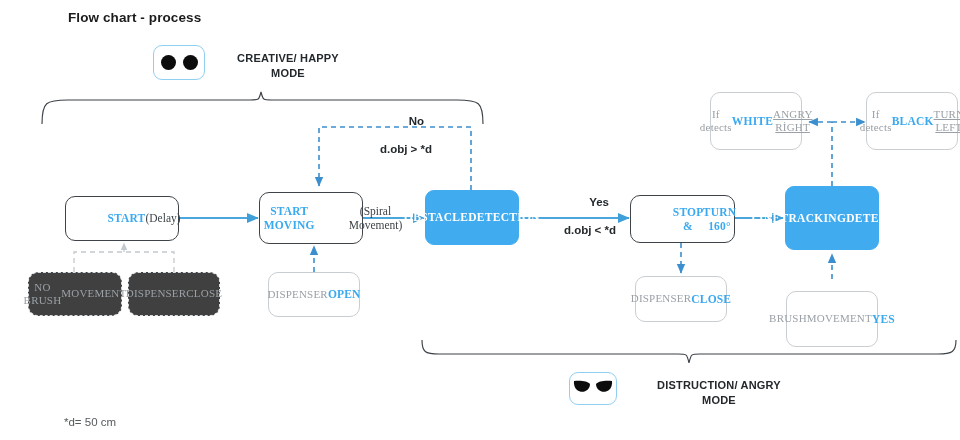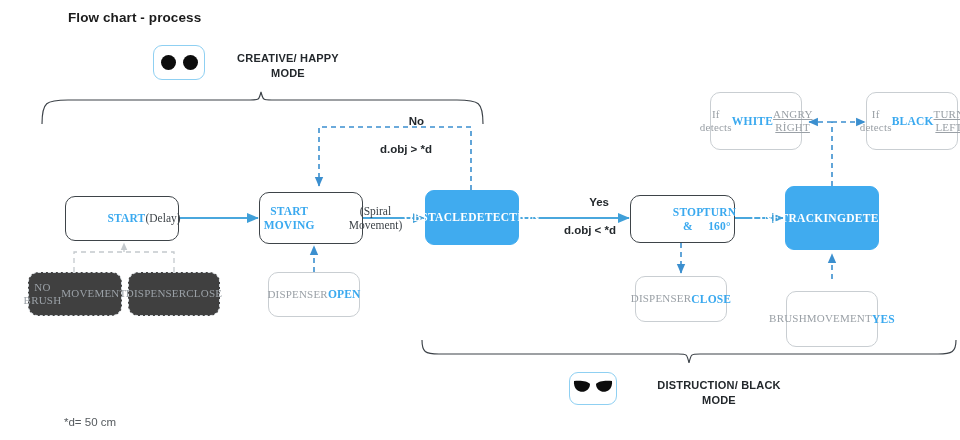--- a/index.html
+++ b/index.html
@@ -119,21 +119,21 @@
     <div>MODE</div>
   </div>
 
   <div class="icon-box" style="left:553px;top:372px;width:48px;height:33px;">
     <svg width="40" height="19" viewBox="0 0 40 19">
       <path d="M1,2 C7,1 15,2 17,5 C17,12 9,15 4,11 C1.5,9 0.6,5 1,2 Z" fill="#0c0c0c"></path>
       <path d="M39,2 C33,1 25,2 23,5 C23,12 31,15 36,11 C38.5,9 39.4,5 39,2 Z" fill="#0c0c0c"></path>
     </svg>
   </div>
   <div class="mode-label" style="left:606px;top:378px;width:146px;">
-    <div>DISTRUCTION/ BLACK</div>
+    <div>DISTRUCTION/ ANGRY</div>
     <div>MODE</div>
   </div>
 
   <div class="edge-label" style="left:336px;top:115px;width:72px;">No</div>
   <div class="edge-label" style="left:330px;top:143px;width:86px;">d.obj &gt; *d</div>
   <div class="edge-label" style="left:521px;top:196px;width:72px;">Yes</div>
   <div class="edge-label" style="left:514px;top:224px;width:86px;">d.obj &lt; *d</div>
 
   <div class="node n-plain" style="left:49px;top:196px;width:114px;height:45px;">
     <div class="t-blue">START</div>

